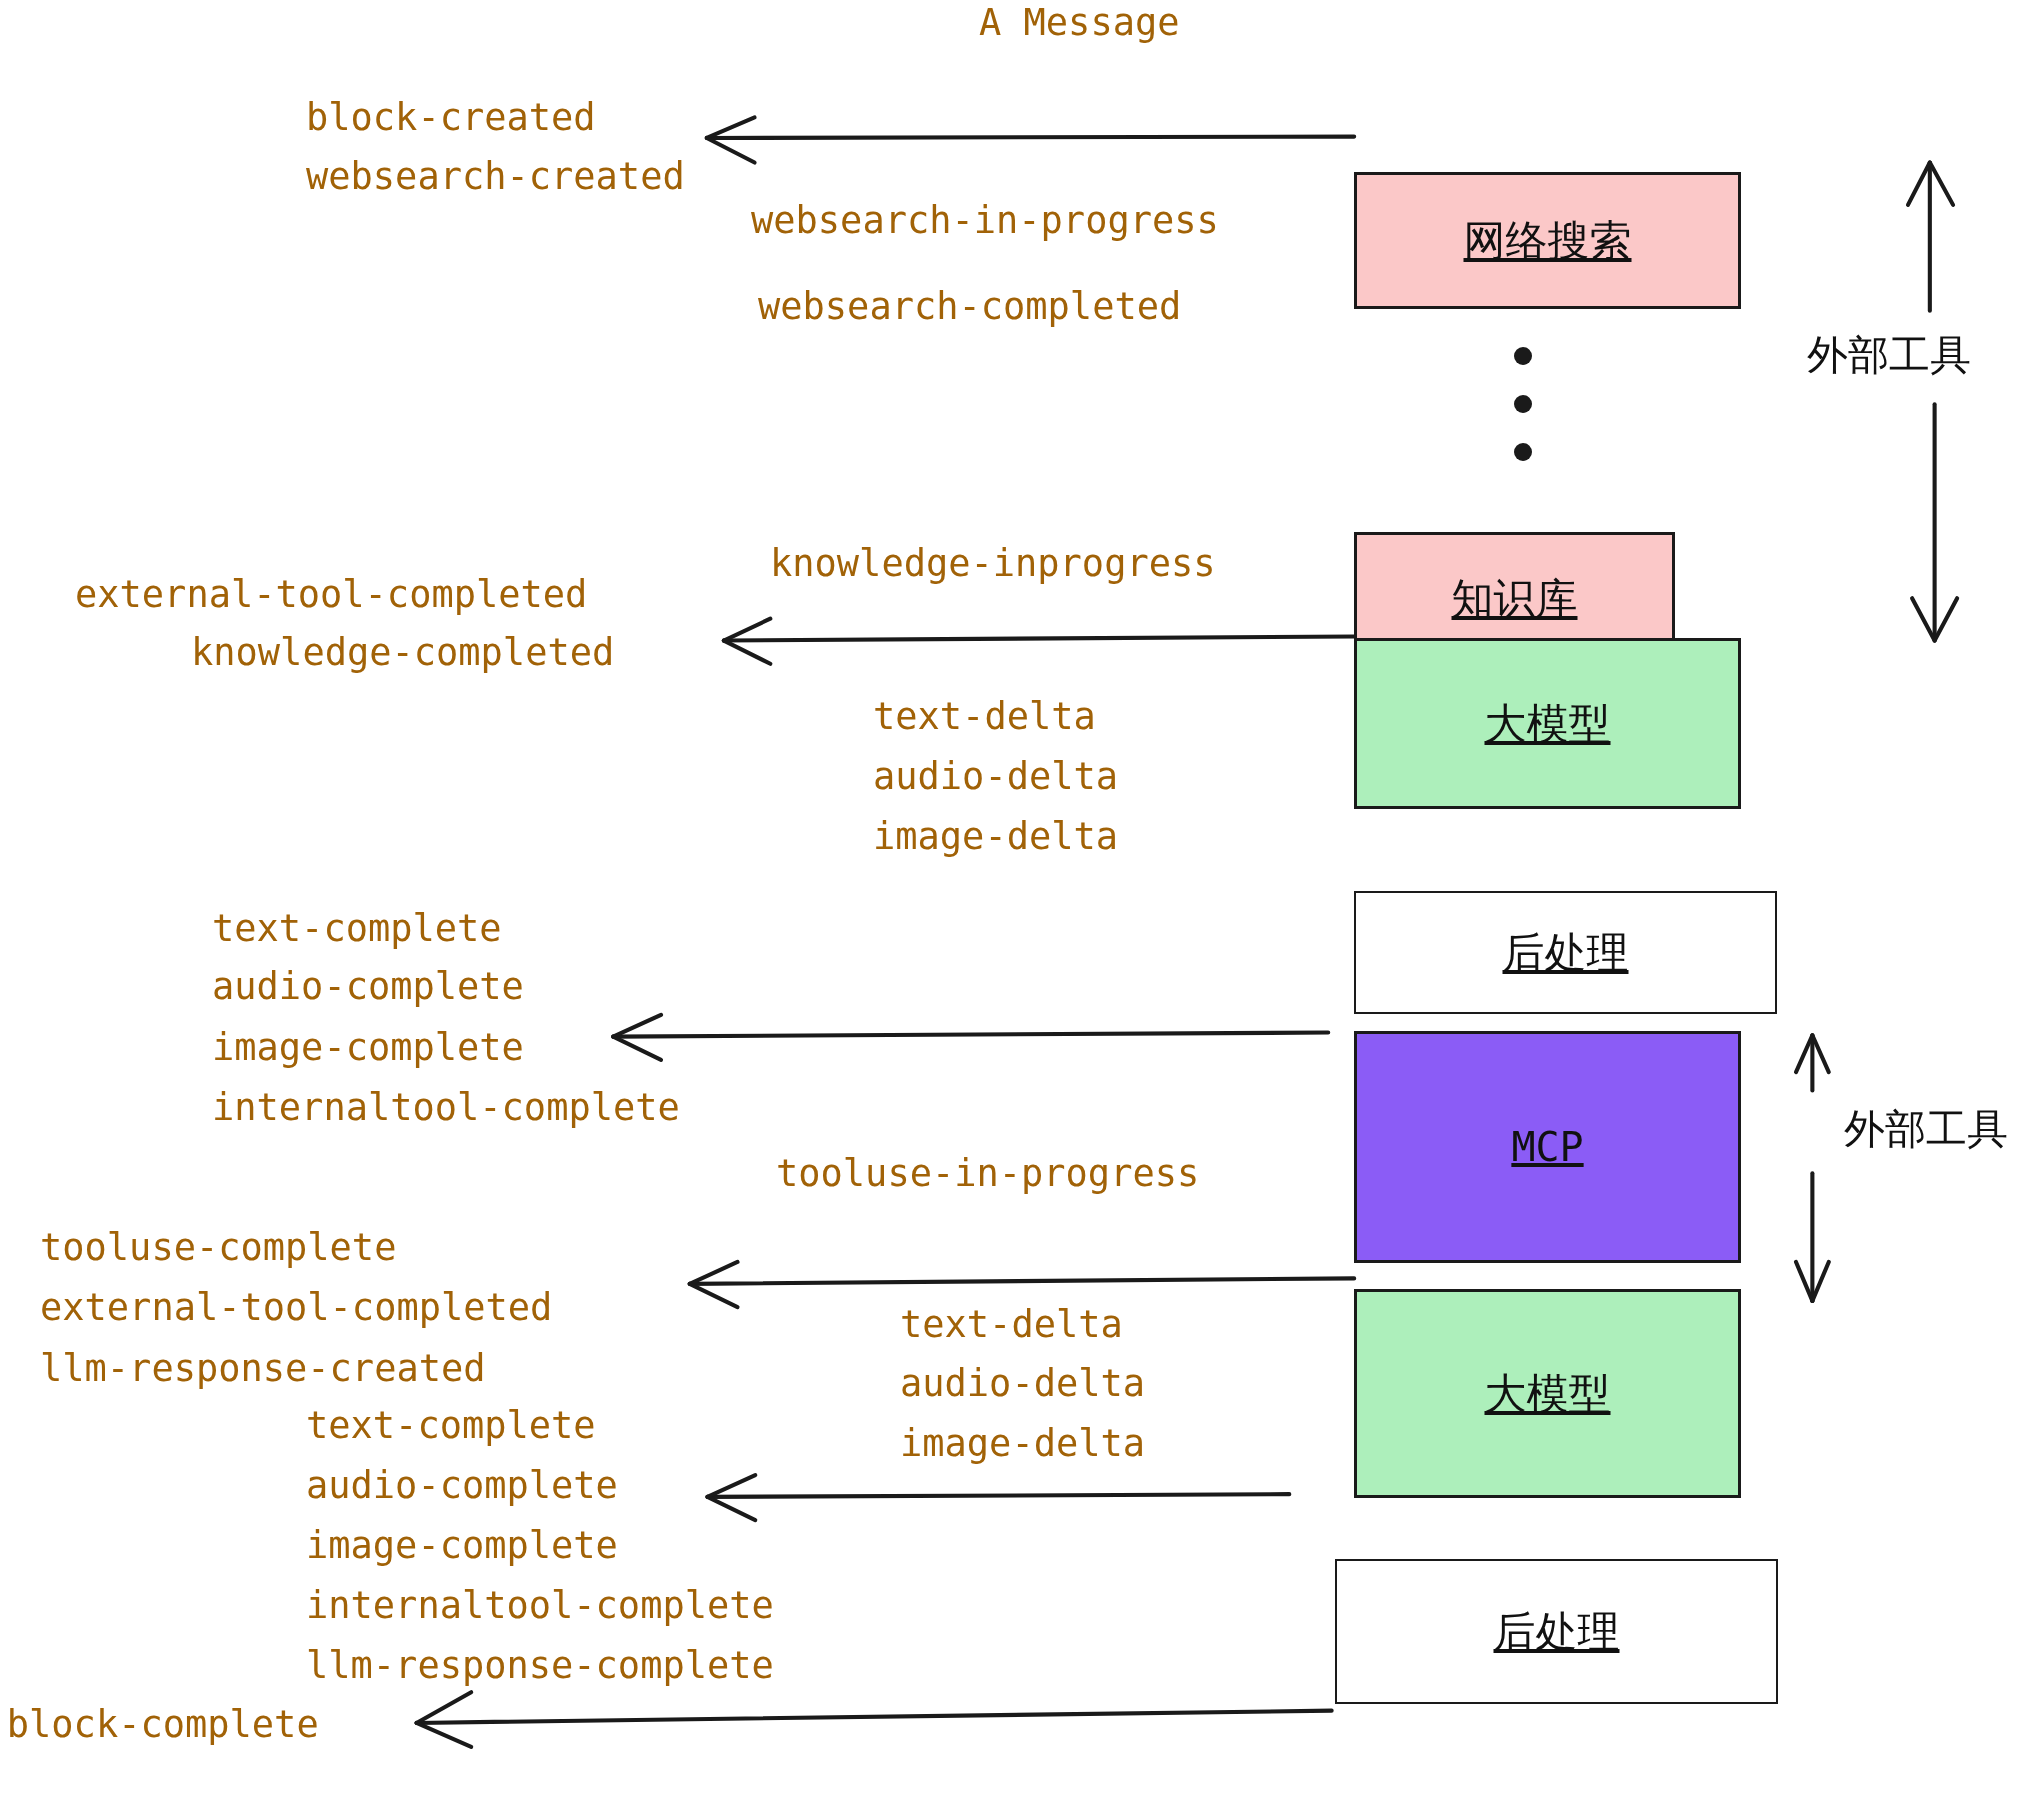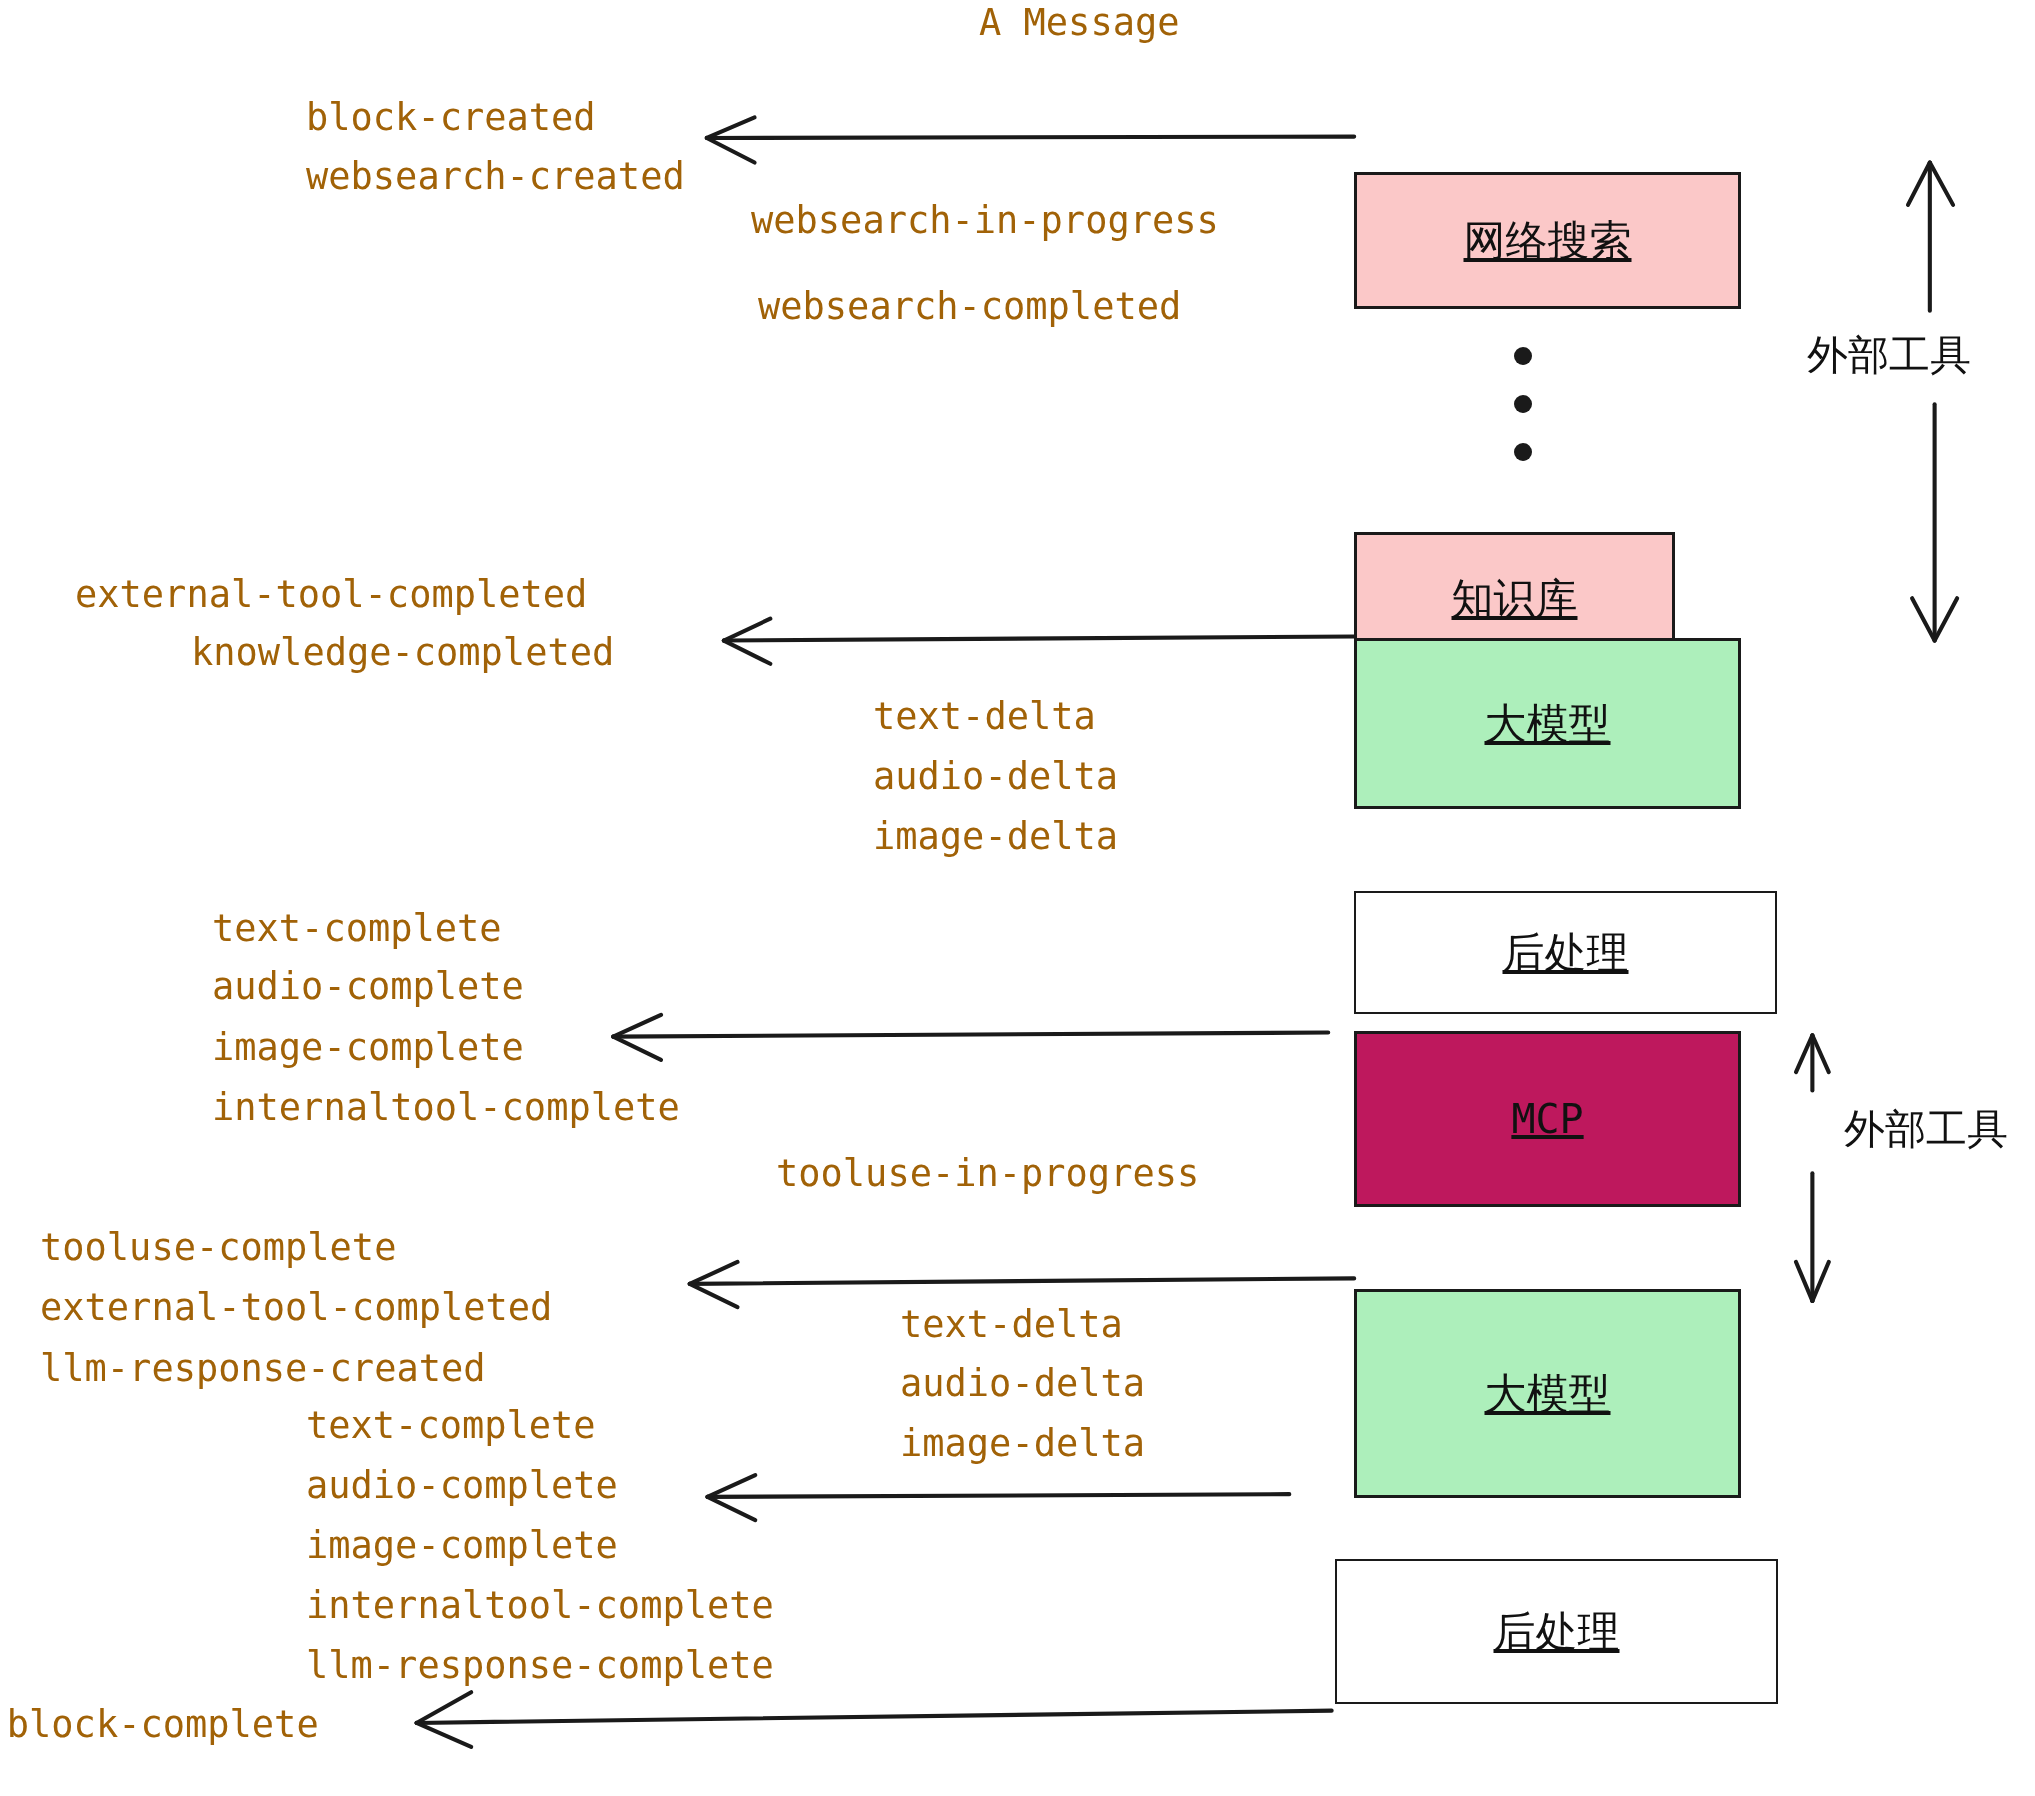--- a/index.html
+++ b/index.html
@@ -111,20 +111,21 @@
 
   <div class="lbl" style="left:306px; top:99px;">block-created</div>
 
   <div class="lbl" style="left:306px; top:158px;">websearch-created</div>
 
   <div class="lbl" style="left:751px; top:202px;">websearch-in-progress</div>
 
   <div class="lbl" style="left:758px; top:288px;">websearch-completed</div>
 
 
+  <div class="lbl" style="left:770px; top:545px;">knowledge-inprogress</div>
 
   <div class="lbl" style="left:75px; top:576px;">external-tool-completed</div>
 
   <div class="lbl" style="left:191px; top:634px;">knowledge-completed</div>
 
   <div class="lbl" style="left:873px; top:698px;">text-delta</div>
   <div class="lbl" style="left:873px; top:758px;">audio-delta</div>
   <div class="lbl" style="left:873px; top:818px;">image-delta</div>
 
   <div class="lbl" style="left:212px; top:910px;">text-complete</div>
@@ -163,21 +164,21 @@
   </div>
 
   <div class="box" style="left:1354px; top:638px; width:387px; height:171px; background:#ADEFBB;">
     <span class="boxlabel">大模型</span>
   </div>
 
   <div class="box" style="left:1354px; top:891px; width:423px; height:123px; background:#FFFFFF; border-width:2.7px;">
     <span class="boxlabel">后处理</span>
   </div>
 
-  <div class="box mcp" style="left:1354px; top:1031px; width:387px; height:176px; background:#be185d;">
+  <div class="box mcp" style="left:1354px; top:1031px; width:387px; height:232px; background:#8b5cf6;">
     <span class="boxlabel">MCP</span>
   </div>
 
   <div class="box" style="left:1354px; top:1289px; width:387px; height:209px; background:#ADEFBB;">
     <span class="boxlabel">大模型</span>
   </div>
 
   <div class="box" style="left:1335px; top:1559px; width:443px; height:145px; background:#FFFFFF; border-width:2.7px;">
     <span class="boxlabel">后处理</span>
   </div>

